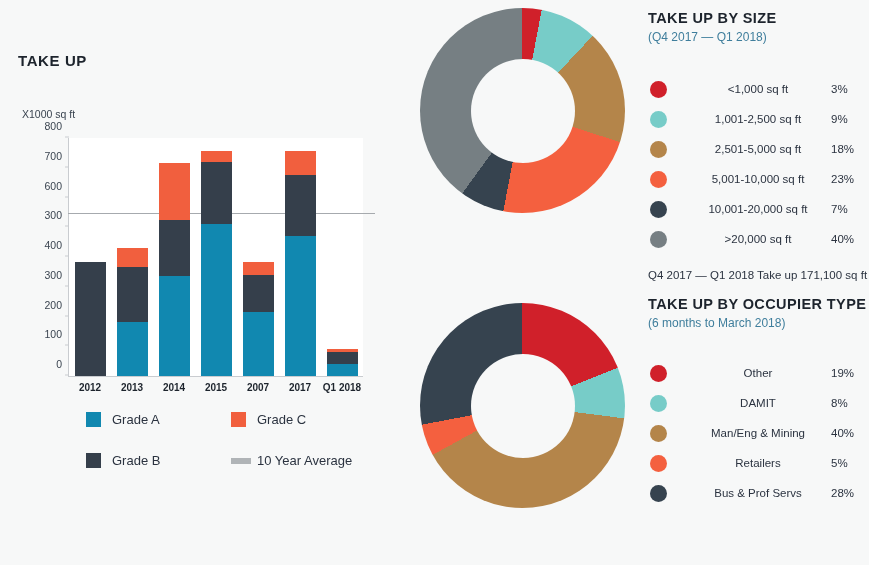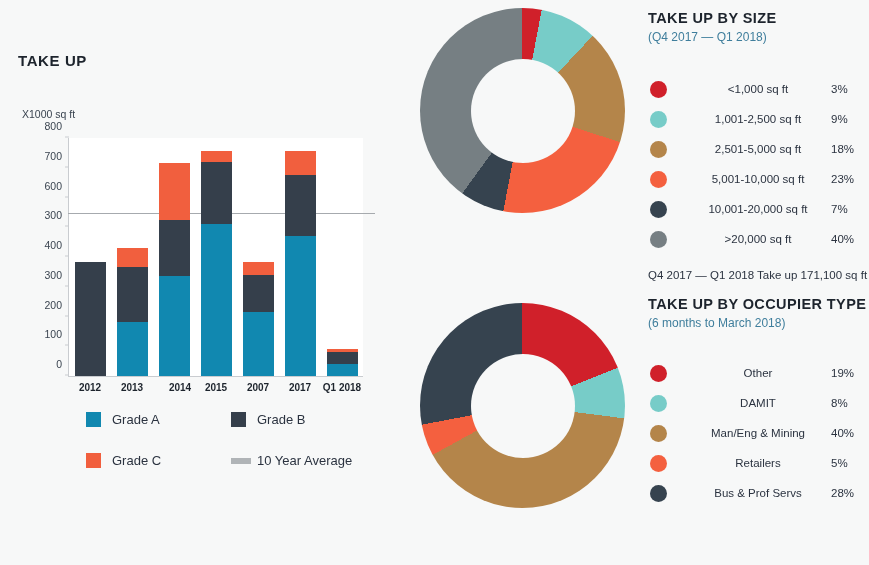--- a/index.html
+++ b/index.html
@@ -239,40 +239,40 @@
         </div>
         <div class="bar-col" style="left: 257.5px;">
           <div class="seg" style="height: 12.495px; background: rgb(17, 136, 176);"></div>
           <div class="seg" style="height: 11.305px; background: rgb(53, 63, 75);"></div>
           <div class="seg" style="height: 3.57px; background: rgb(241, 95, 62);"></div>
         </div>
       </div>
     <div id="x-ticks">
         <div class="xtick" style="left: -2px;">2012</div>
         <div class="xtick" style="left: 40px;">2013</div>
-        <div class="xtick" style="left: 88px;">2014</div>
+        <div class="xtick" style="left: 82px;">2014</div>
         <div class="xtick" style="left: 124px;">2015</div>
         <div class="xtick" style="left: 166px;">2007</div>
         <div class="xtick" style="left: 208px;">2017</div>
         <div class="xtick" style="left: 250px;">Q1 2018</div>
       </div>
   </div>
 
   <div id="bar-legend">
       <div class="lg-item">
         <span class="lg-swatch" style="background: rgb(17, 136, 176);"></span>
         <span class="lg-text">Grade A</span>
       </div>
       <div class="lg-item">
+        <span class="lg-swatch" style="background: rgb(241, 95, 62);"></span>
+        <span class="lg-text">Grade C</span>
+      </div>
+      <div class="lg-item">
         <span class="lg-swatch" style="background: rgb(53, 63, 75);"></span>
         <span class="lg-text">Grade B</span>
-      </div>
-      <div class="lg-item">
-        <span class="lg-swatch" style="background: rgb(241, 95, 62);"></span>
-        <span class="lg-text">Grade C</span>
       </div>
       <div class="lg-item">
         <span class="lg-line" style="background: rgb(176, 180, 183);"></span>
         <span class="lg-text">10 Year Average</span>
       </div>
     </div>
 </div>
 
 <div id="donut-size" class="donut" style="background: conic-gradient(rgb(208, 32, 42) 0deg, rgb(208, 32, 42) 10.8deg, rgb(119, 204, 200) 10.8deg, rgb(119, 204, 200) 43.2deg, rgb(180, 133, 74) 43.2deg, rgb(180, 133, 74) 108deg, rgb(244, 96, 63) 108deg, rgb(244, 96, 63) 190.8deg, rgb(54, 67, 79) 190.8deg, rgb(54, 67, 79) 216deg, rgb(118, 127, 131) 216deg, rgb(118, 127, 131) 360deg);">
   <div class="donut-hole"></div>

